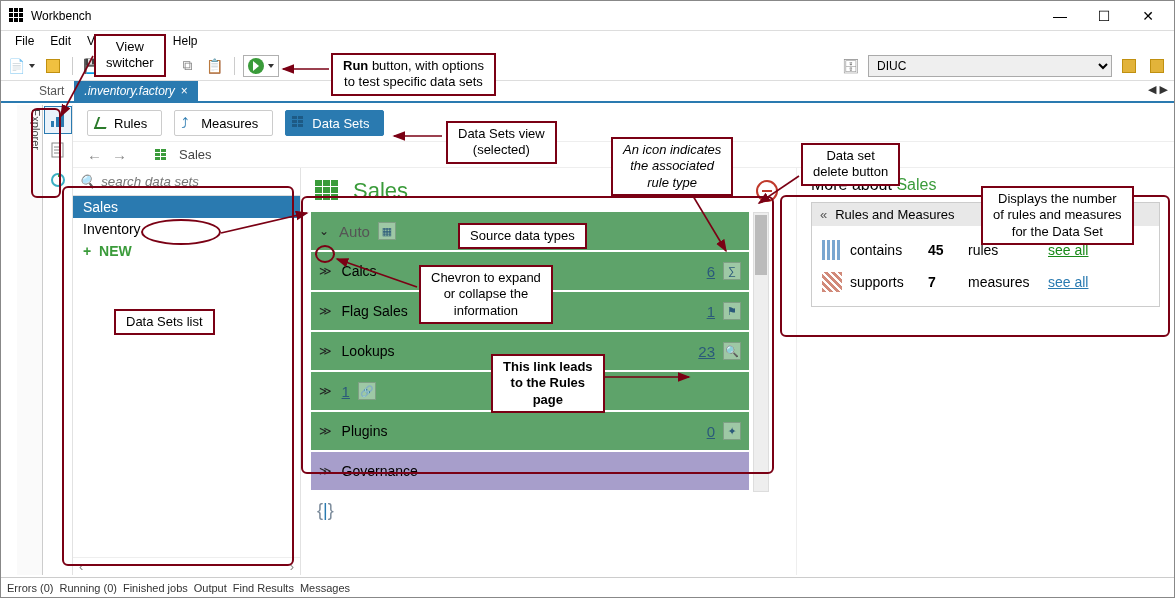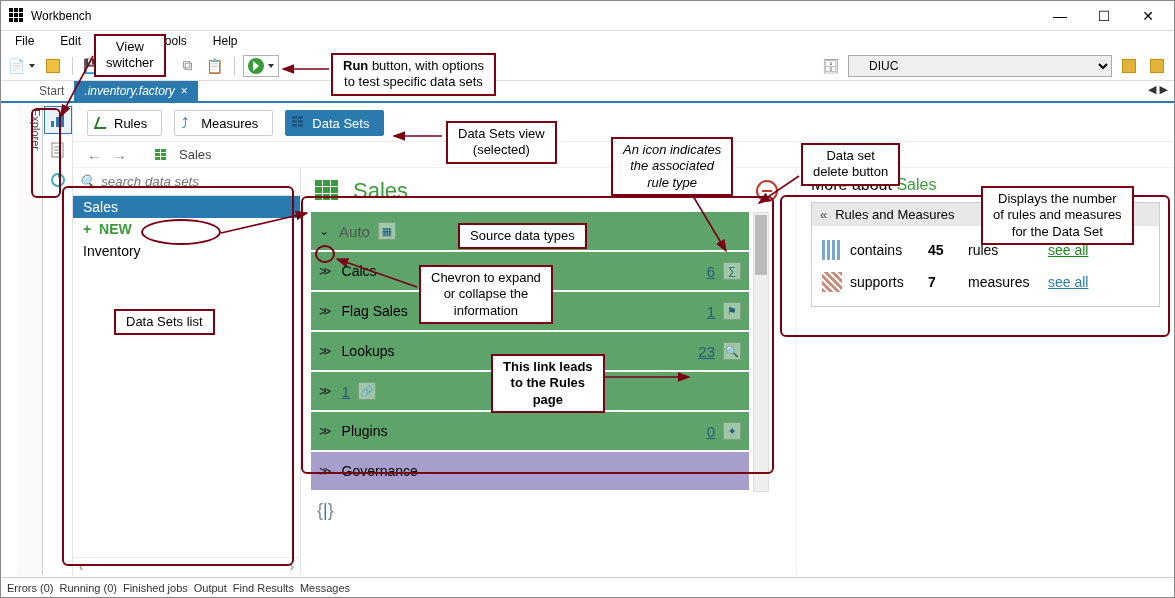--- a/index.html
+++ b/index.html
@@ -7,33 +7,33 @@
 
   
   .titlebar { height: 30px; display: flex; align-items: center; padding: 0 4px; border-bottom: 1px solid #ddd; }
   .app-icon { width: 16px; height: 16px; margin: 0 6px 0 4px; display: grid; grid-template-columns: repeat(3,4px); grid-template-rows: repeat(3,4px); gap:1px; }
   .app-icon > span { background:#000; }
   .titlebar-title { font-size: 12px; text-align: center; }
   .titlebar-spacer { flex: 1; }
   .win-btn { width: 44px; height: 30px; display:flex; align-items:center; justify-content:center; font-size:14px; color:#000; }
 
   
-  .menubar { height: 20px; display: flex; align-items: center; padding: 0 6px; font-size: 12px; gap: 10px; }
+  .menubar { height: 20px; display: flex; align-items: center; padding: 0 6px; font-size: 12px; gap: 0; }
   .menubar span { padding: 2px 8px; }
 
   
   .toolbar { height: 30px; display: flex; align-items: center; padding: 2px 6px; gap: 6px; border-bottom: 1px solid #ddd; }
   .tb-btn { height: 22px; min-width: 22px; display:inline-flex; align-items:center; justify-content:center; border:1px solid transparent; }
   .tb-sep { width:1px; height:18px; background:#ccc; margin:0 2px; }
   .tb-btn.boxed { border:1px solid #b0b0b0; padding:0 4px; }
   .run-circle { width:16px; height:16px; border-radius:50%; background:#3a9b3a; position:relative; }
   .run-circle::after { content:""; position:absolute; left:5px; top:3px; border-left:6px solid #fff; border-top:5px solid transparent; border-bottom:5px solid transparent; }
   .dropdown-caret { width:0; height:0; border-left:3px solid transparent; border-right:3px solid transparent; border-top:4px solid #333; margin-left:4px; }
   .toolbar .spacer { flex:1; }
-  .db-select { width: 264px; height: 22px; border: 1px solid #aaa; font-size:12px; padding: 0 16px; }
+  .db-select { width: 244px; height: 22px; border: 1px solid #aaa; font-size:12px; padding: 0 4px; }
 
   
   .tabrow { height: 22px; background: #fff; border-bottom: 2px solid #2a7ab0; display:flex; align-items:flex-end; padding-left: 28px; position:relative;}
   .tab { height: 20px; padding: 2px 10px; font-size: 12px; display:flex; align-items:center; gap:6px; }
   .tab.start { color:#555; }
   .tab.active { background:#2a7ab0; color:#fff; font-style: italic; }
   .tab .close-x { font-style:normal; font-size:12px; }
   .tabrow .navarrows { position:absolute; right:6px; top:2px; font-size:11px; color:#333; }
 
   
@@ -275,22 +275,22 @@
 
     <div class="body3">
 
       <div class="col-left">
         <div class="search-box">
           <span>🔍</span>
           <input style="border: none; outline: none; font-style: italic; width: 100%; color: rgb(136, 136, 136); background: transparent;" placeholder="search data sets">
         </div>
         <div class="ds-list" id="ds-list">
             <div class="ds-item sel">Sales</div>
+            <div class="ds-item">Inventory</div>
             <div class="ds-item new"><span class="plus">+</span> NEW</div>
-            <div class="ds-item">Inventory</div>
           </div>
         <div class="hscroll">
             <span>‹</span>
             <span>›</span>
           </div>
       </div>
 
       <div class="col-mid">
         <div class="mid-head">
           <span class="grid-icon">

